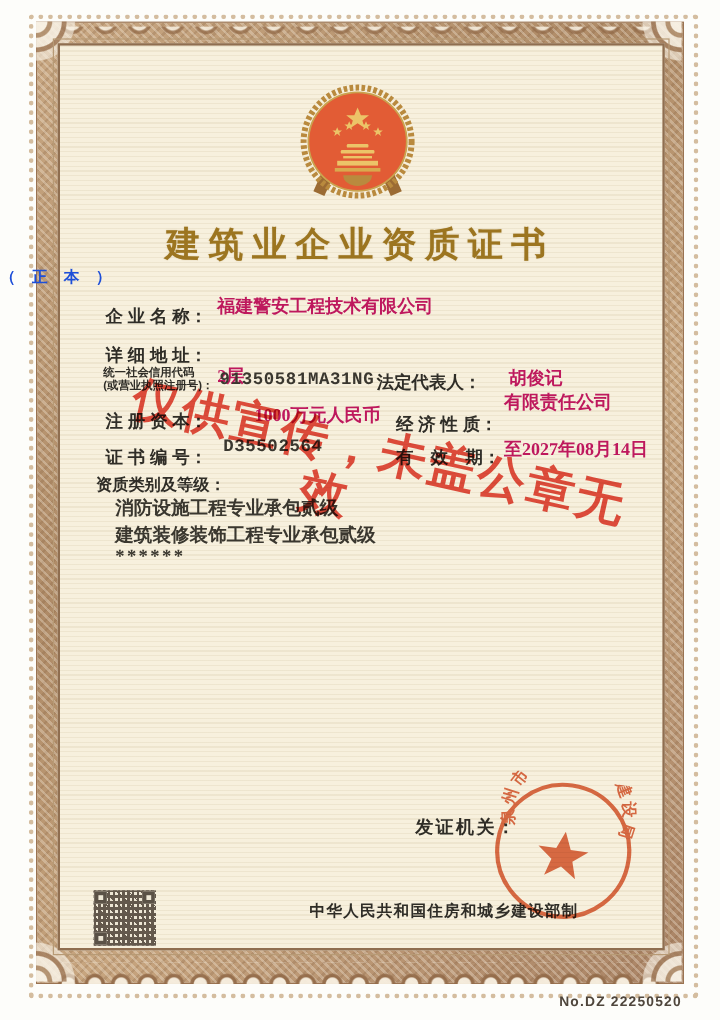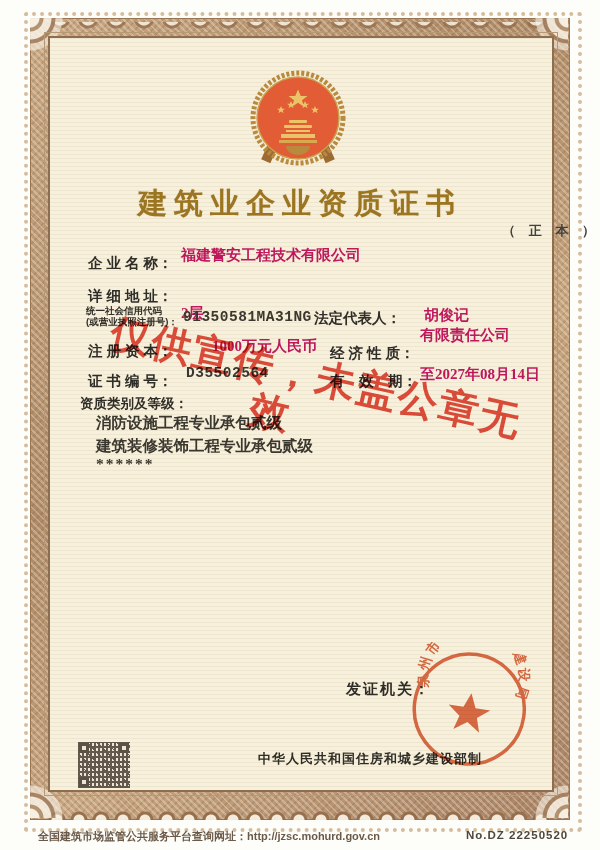--- a/index.html
+++ b/index.html
@@ -38,22 +38,22 @@
     border:2px solid #8f6e50;outline:1px solid #b79a75;outline-offset:3px;}
 
   
   .abs{position:absolute;white-space:nowrap;}
   .lbl{font-weight:700;color:#2f2d27;font-size:14.5px;}
   .val{font-family:"Liberation Serif",serif;font-weight:700;color:#be185d;font-size:15px;}
   .small-lbl{font-weight:700;color:#2f2d27;font-size:9.5px;line-height:11px;}
 
   .title{left:0;right:0;top:184px;text-align:center;font-size:29px;font-weight:800;
     color:#9c7520;letter-spacing:7px;text-shadow:0 0 1px rgba(140,100,20,.4);}
-  .subtitle{left:0;right:0;top:222px;text-align:right;font-size:13px;font-weight:700;
-    color:#404040;letter-spacing:5px;}
+  .subtitle{left:0;right:0;top:222px;text-align:left;font-size:13px;font-weight:700;
+    color:#1d4ed8;letter-spacing:5px;}
 
   .code-val{font-family:"Liberation Mono",monospace;font-weight:700;font-size:14.5px;color:#3a372f;letter-spacing:0.5px;}
 
   .cat{font-family:"Liberation Serif",serif;font-weight:700;font-size:15.5px;color:#3a372f;}
 
   
   .emblem{position:absolute;left:250px;top:68px;}
 
   
   .watermark{position:absolute;left:116px;top:310px;width:470px;
@@ -184,16 +184,15 @@
       </text>
     </svg>
   </div>
 
   <div class="qr">
     <div class="finder f-tl"></div>
     <div class="finder f-tr"></div>
     <div class="finder f-bl"></div>
   </div>
 
-  <div class="abs footer-left">全国建筑市场监管公共服务平台查询网址：http://jzsc.mohurd.gov.cn</div>
   <div class="abs footer-right">No.DZ 22250520</div>
 
 </div>
 
 </body></html>

